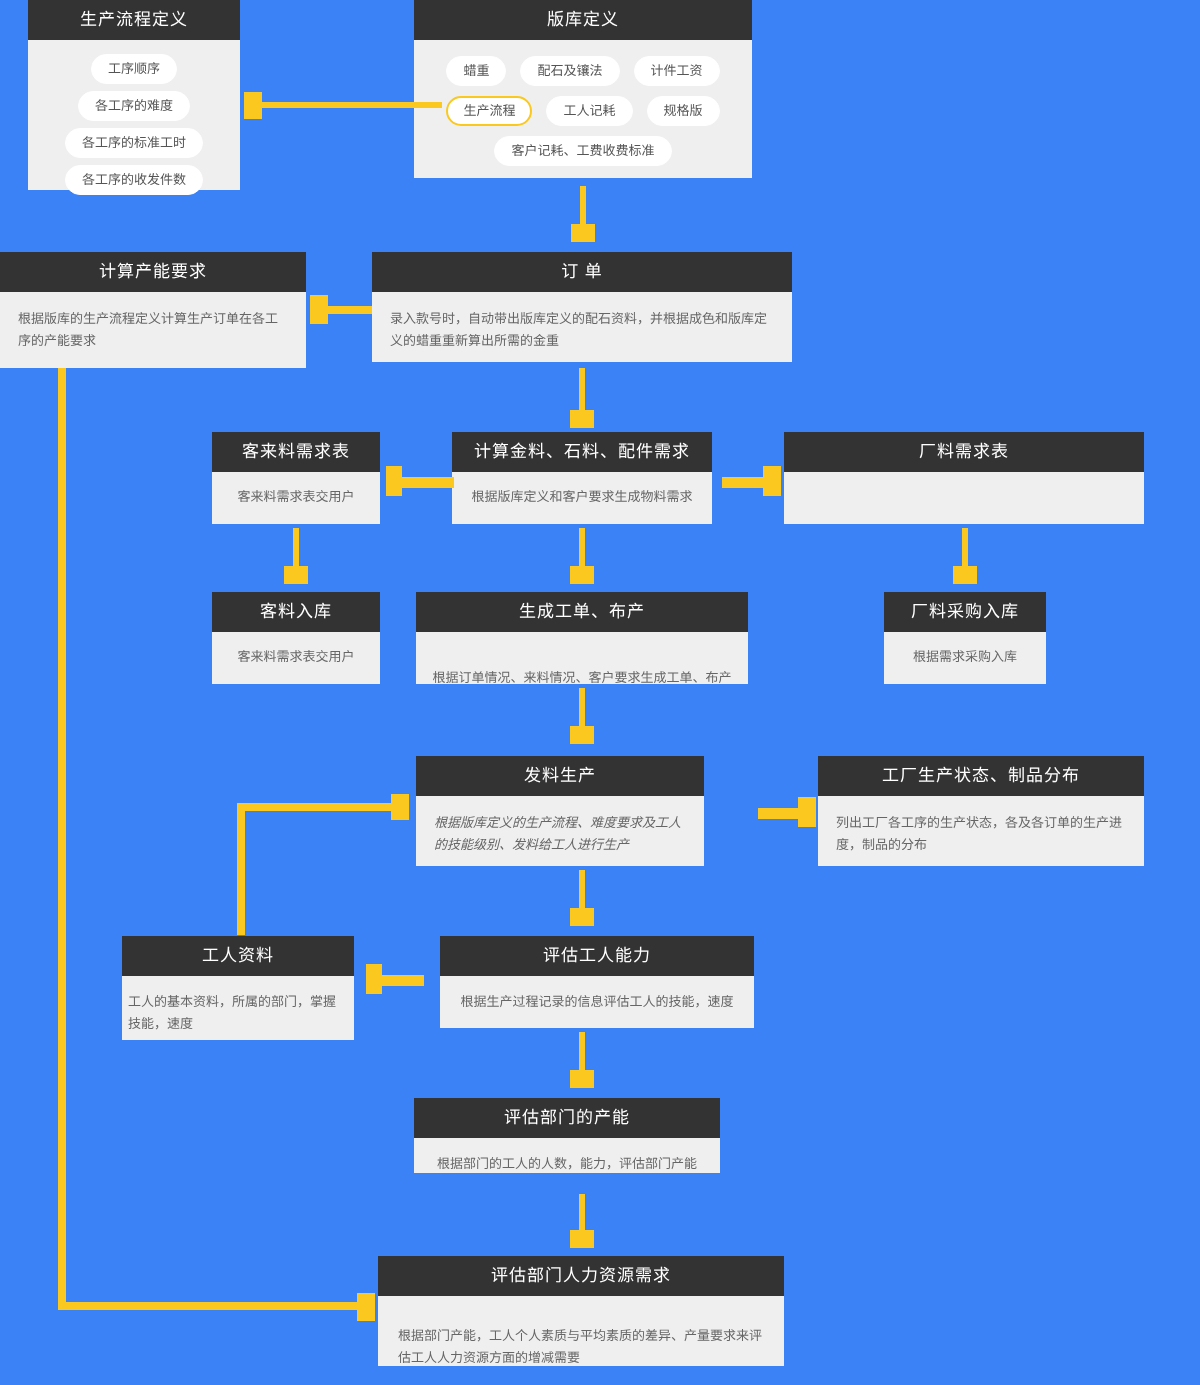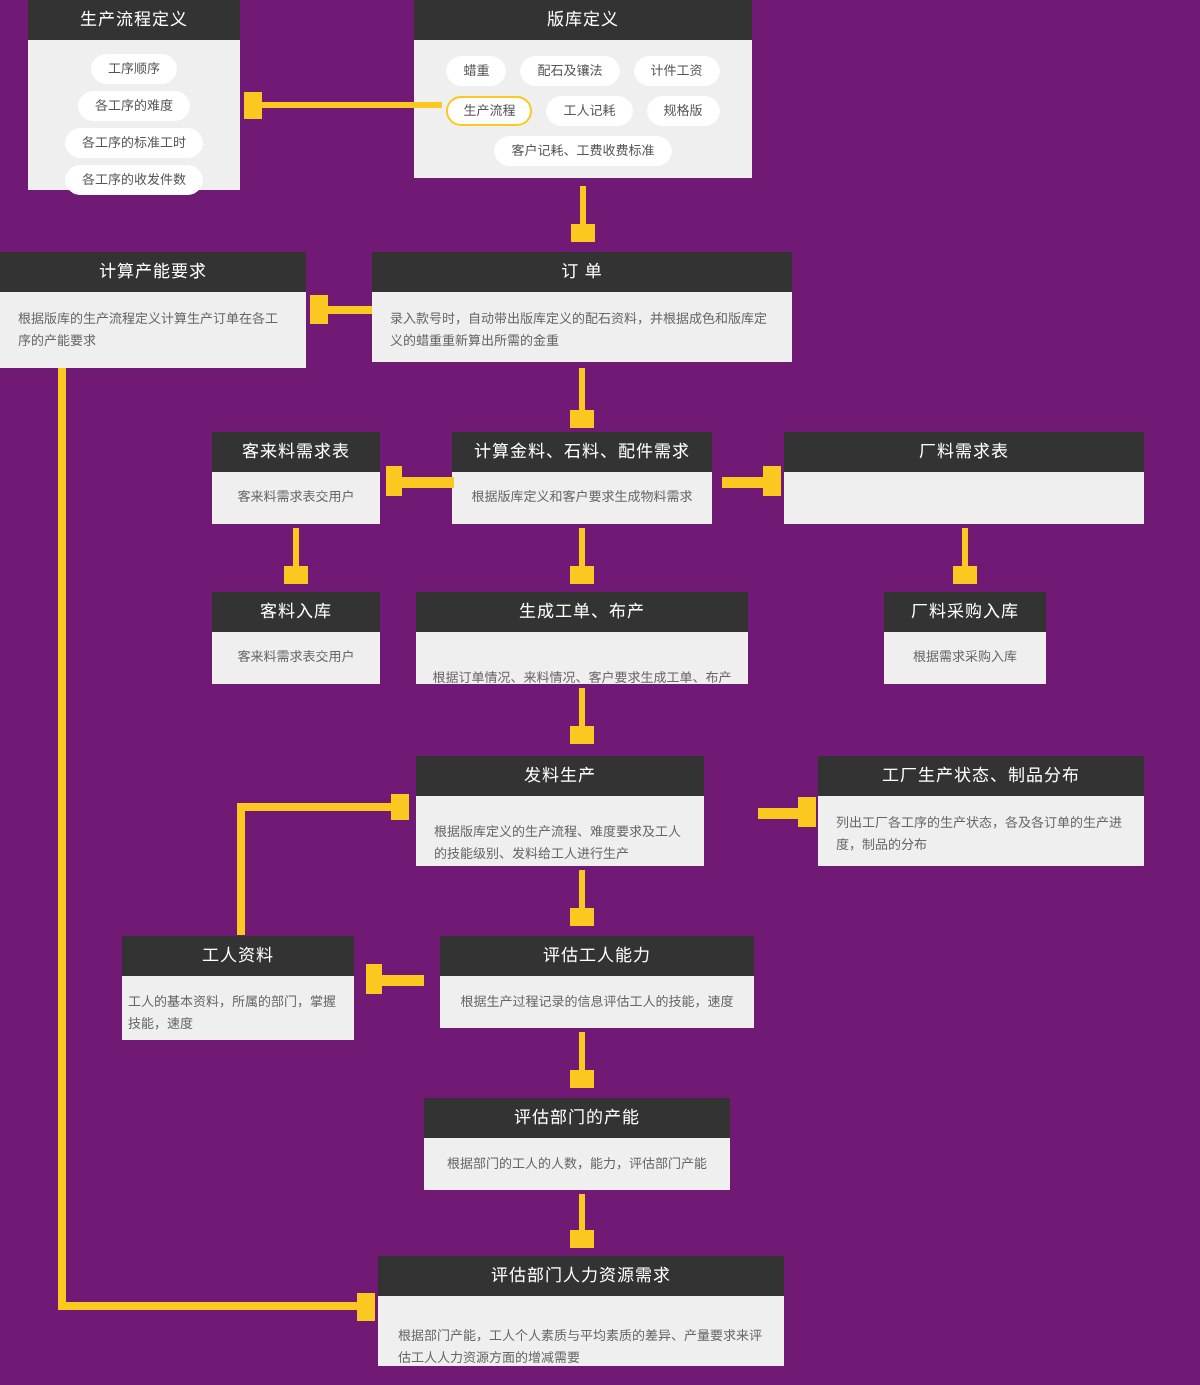--- a/index.html
+++ b/index.html
@@ -10,21 +10,21 @@
   }
   body {
     font-family: "Liberation Sans", "DejaVu Sans", sans-serif;
     -webkit-font-smoothing: antialiased;
   }
   #canvas {
     position: relative;
     width: 1200px;
     height: 1385px;
     overflow: hidden;
-    background: #701a75;
+    background: #3b82f6;
   }
 
   
   .node {
     position: absolute;
     box-sizing: border-box;
     background: #efefef;
   }
   .node-header {
     box-sizing: border-box;
@@ -194,21 +194,21 @@
   <div class="head" style="left:284px; top:566px; width:24px; height:18px;"></div>
 
   <div class="conn conn-v" style="left:579px; top:528px; width:6px; height:44px;"></div>
   <div class="head" style="left:570px; top:566px; width:24px; height:18px;"></div>
 
   <div class="conn conn-v" style="left:962px; top:528px; width:6px; height:44px;"></div>
   <div class="head" style="left:953px; top:566px; width:24px; height:18px;"></div>
 
   <div class="node" style="left:416px; top:756px; width:288px; height:110px;">
     <div class="node-header">发料生产</div>
-    <div class="node-body" style="padding:25px 18px;">根据版库定义的生产流程、难度要求及工人的技能级别、发料给工人进行生产</div>
+    <div class="node-body" style="padding:16px 18px;font-style:italic;">根据版库定义的生产流程、难度要求及工人的技能级别、发料给工人进行生产</div>
   </div>
 
   <div class="node" style="left:818px; top:756px; width:326px; height:110px;">
     <div class="node-header">工厂生产状态、制品分布</div>
     <div class="node-body" style="padding:16px 18px;">列出工厂各工序的生产状态，各及各订单的生产进度，制品的分布</div>
   </div>
 
   <div class="conn conn-v" style="left:579px; top:688px; width:6px; height:44px;"></div>
   <div class="head" style="left:570px; top:726px; width:24px; height:18px;"></div>
 
@@ -228,21 +228,21 @@
     <div class="node-header">评估工人能力</div>
     <div class="node-body center" style="padding:15px 10px;">根据生产过程记录的信息评估工人的技能，速度</div>
   </div>
 
   <div class="conn conn-v" style="left:579px; top:870px; width:6px; height:46px;"></div>
   <div class="head" style="left:570px; top:908px; width:24px; height:18px;"></div>
 
   <div class="conn conn-h" style="left:378px; top:975px; width:46px; height:11px;"></div>
   <div class="head" style="left:366px; top:964px; width:16px; height:30px;"></div>
 
-  <div class="node" style="left:424px; top:1098px; width:306px; height:92px;">
+  <div class="node" style="left:414px; top:1098px; width:306px; height:75px;">
     <div class="node-header">评估部门的产能</div>
     <div class="node-body center" style="padding:15px 10px;">根据部门的工人的人数，能力，评估部门产能</div>
   </div>
 
   <div class="conn conn-v" style="left:579px; top:1032px; width:6px; height:44px;"></div>
   <div class="head" style="left:570px; top:1070px; width:24px; height:18px;"></div>
 
   <div class="node" style="left:378px; top:1256px; width:406px; height:110px;">
     <div class="node-header">评估部门人力资源需求</div>
     <div class="node-body" style="padding:29px 20px;">根据部门产能，工人个人素质与平均素质的差异、产量要求来评估工人人力资源方面的增减需要</div>

